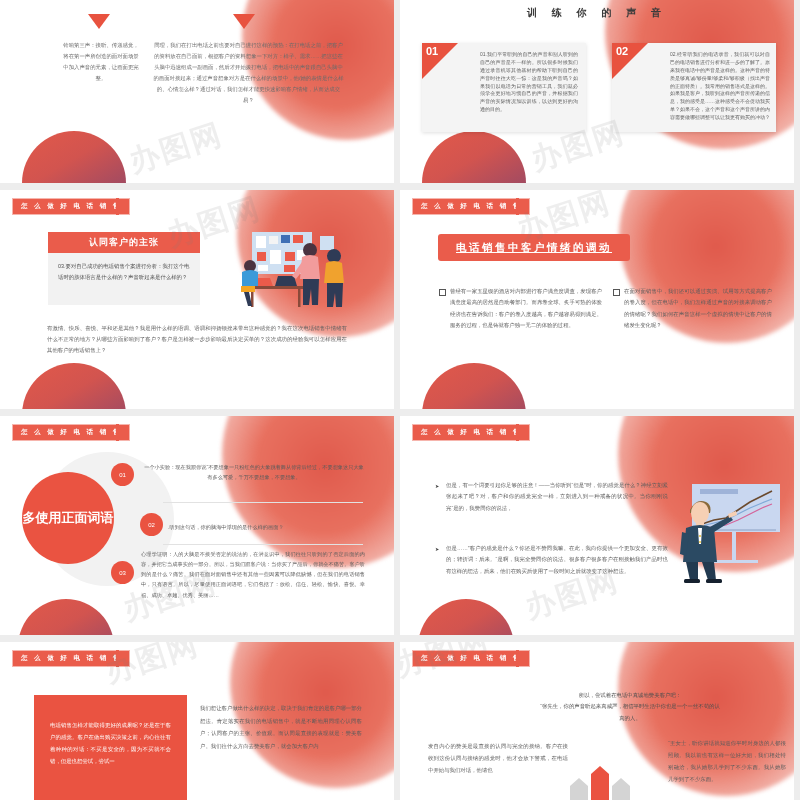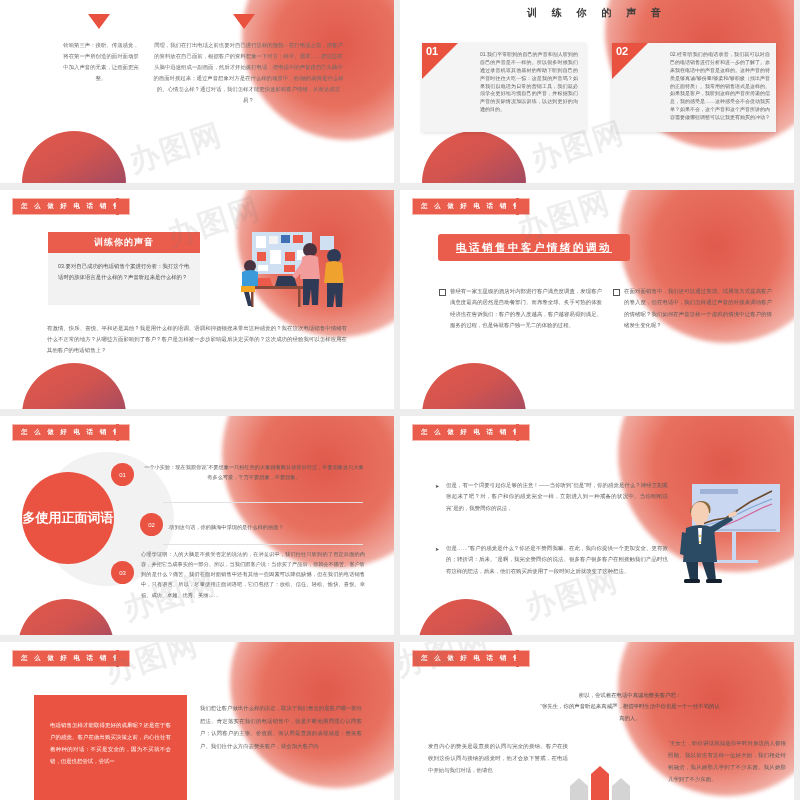--- a/index.html
+++ b/index.html
@@ -215,21 +215,21 @@
     </div>
     <div class="wm" style="left:130px;top:126px;">办图网</div>
   </div>
 
   <div class="slide">
     <div class="blob-tr" style="right:-48px;top:-58px;width:205px;height:205px;"></div>
     <div class="halfcircle" style="left:22px;bottom:-58px;"></div>
     <div class="tag">怎 么 做 好 电 话 销 售</div>
     <div class="tagbar"></div>
 
-    <div class="banner s3-banner">训练你的声音</div>
+    <div class="banner s3-banner">认同客户的主张</div>
     <div class="s3-box">
       <p>03.要对自己成功的电话销售个案进行分析：我打这个电话时的肢体语言是什么样的？声音听起来是什么样的？</p>
     </div>
     <div class="s3-foot">有激情、快乐、喜悦、平和还是其他？我是用什么样的语调、语调和抑扬顿挫来带出这种感觉的？我在这次电话销售中情绪有什么不正常的地方？从哪些方面影响到了客户？客户是怎样被一步步影响最后决定买单的？这次成功的经验我可以怎样应用在其他客户的电话销售上？</div>
 
     <svg class="illus" style="left:234px;top:36px;" width="122" height="92" viewBox="0 0 122 92">
       <rect x="18" y="6" width="60" height="42" fill="#cfe0f2"></rect>
       <rect x="22" y="10" width="10" height="12" fill="#fff"></rect>
       <rect x="35" y="10" width="9" height="8" fill="#f4f4f4"></rect>
       <rect x="47" y="9" width="9" height="8" fill="#3f6fb5"></rect>

